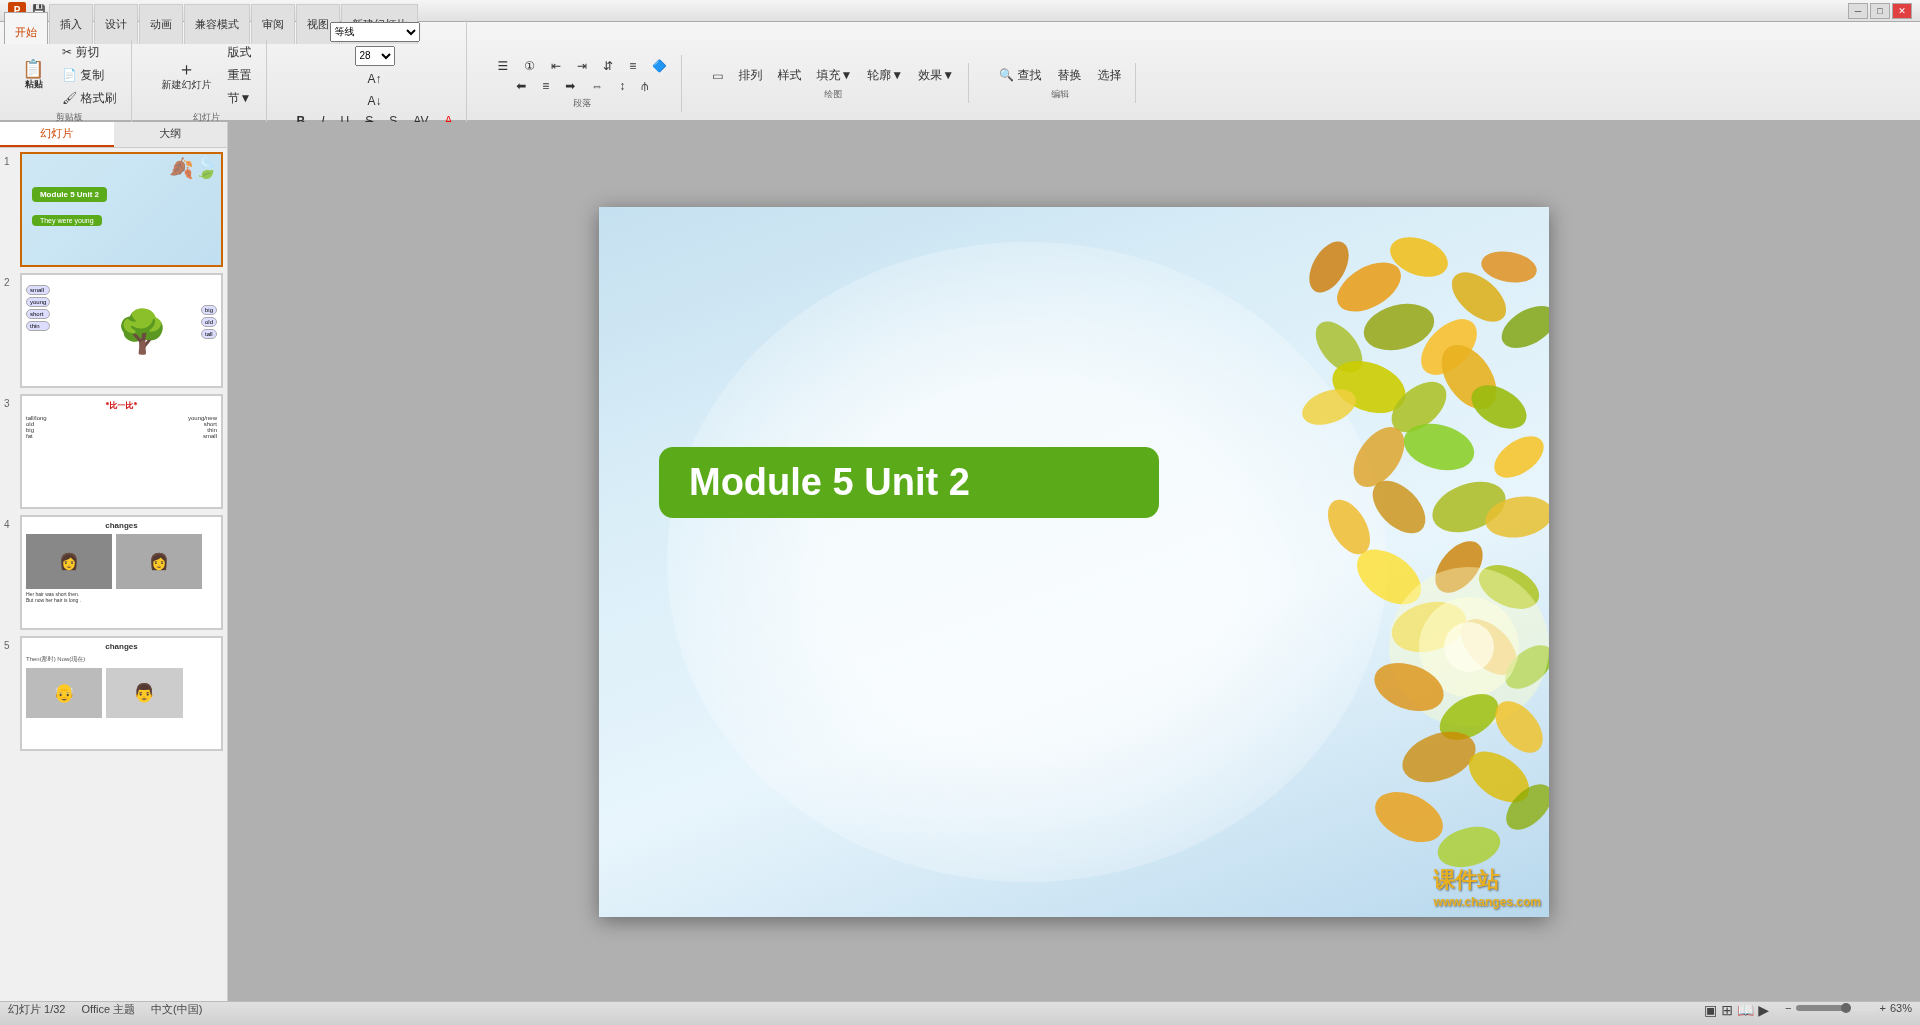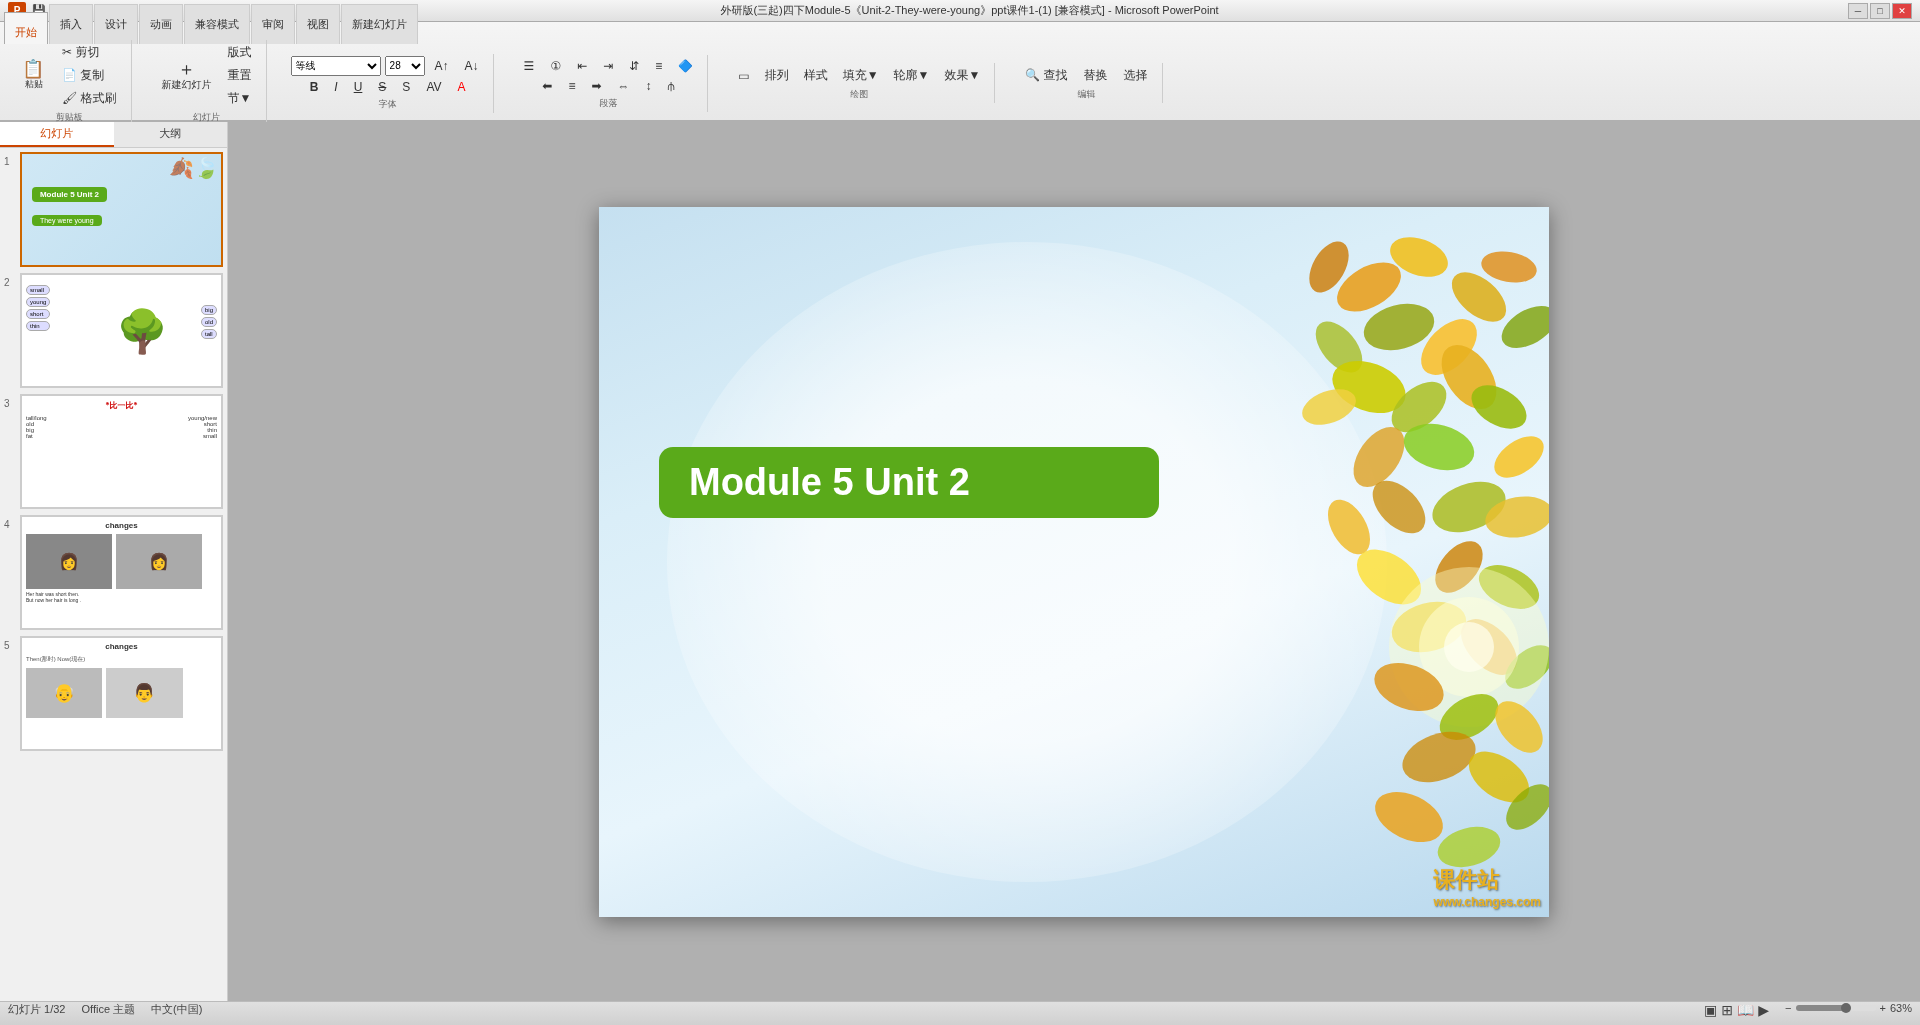--- a/index.html
+++ b/index.html
@@ -366,21 +366,20 @@
 <body>
 
 <div id="title-bar">
   <div style="display:flex;align-items:center;gap:6px;">
     <div style="width:18px;height:18px;background:#cc4400;border-radius:2px;display:flex;align-items:center;justify-content:center;color:white;font-size:10px;font-weight:bold;">P</div>
     <span style="font-size:11px;cursor:pointer;">💾</span>
     <span style="font-size:11px;cursor:pointer;">↩</span>
     <span style="font-size:11px;cursor:pointer;">↪</span>
     <span style="font-size:9px;cursor:pointer;">▼</span>
   </div>
-  <div class="title-text">外研版(三起)四下Module-5《Unit-2-They-were-young》ppt课件1-(1) [兼容模式] - Microsoft PowerPoint</div>
   <div class="window-controls">
     <div class="win-btn">─</div>
     <div class="win-btn">□</div>
     <div class="win-btn" style="background:#e04040;color:white;">✕</div>
   </div>
 </div>
 
 <div id="ribbon">
   <div id="ribbon-tabs">
     <div class="ribbon-tab active">开始</div>
@@ -391,21 +390,21 @@
     <div class="ribbon-tab">审阅</div>
     <div class="ribbon-tab">视图</div>
     <div class="ribbon-tab">新建幻灯片</div>
   </div>
   <div id="ribbon-content">
 
     <div class="ribbon-group">
       <div class="ribbon-row">
         <div class="ribbon-btn">
           <span class="btn-icon">📋</span>
-          <span style="font-size:9px;">粘贴</span>
+          <span style="font-size:9px;font-weight:bold;">粘贴</span>
         </div>
         <div style="display:flex;flex-direction:column;gap:2px;">
           <div class="ribbon-btn-small">✂ 剪切</div>
           <div class="ribbon-btn-small">📄 复制</div>
           <div class="ribbon-btn-small">🖌 格式刷</div>
         </div>
       </div>
       <div class="ribbon-group-label">剪贴板</div>
     </div>
 
@@ -418,21 +417,21 @@
         <div style="display:flex;flex-direction:column;gap:2px;">
           <div class="ribbon-btn-small">版式</div>
           <div class="ribbon-btn-small">重置</div>
           <div class="ribbon-btn-small">节▼</div>
         </div>
       </div>
       <div class="ribbon-group-label">幻灯片</div>
     </div>
 
     <div class="ribbon-group">
-      <div class="ribbon-row" style="gap:4px;">
+      <div class="ribbon-row" style="gap:4px;flex-direction:column;">
         <select style="font-size:10px;width:90px;height:20px;">
           <option>等线</option>
         </select>
         <select style="font-size:10px;width:40px;height:20px;">
           <option>28</option>
         </select>
         <div class="ribbon-btn-small">A↑</div>
         <div class="ribbon-btn-small">A↓</div>
       </div>
       <div class="ribbon-row" style="gap:4px;">

